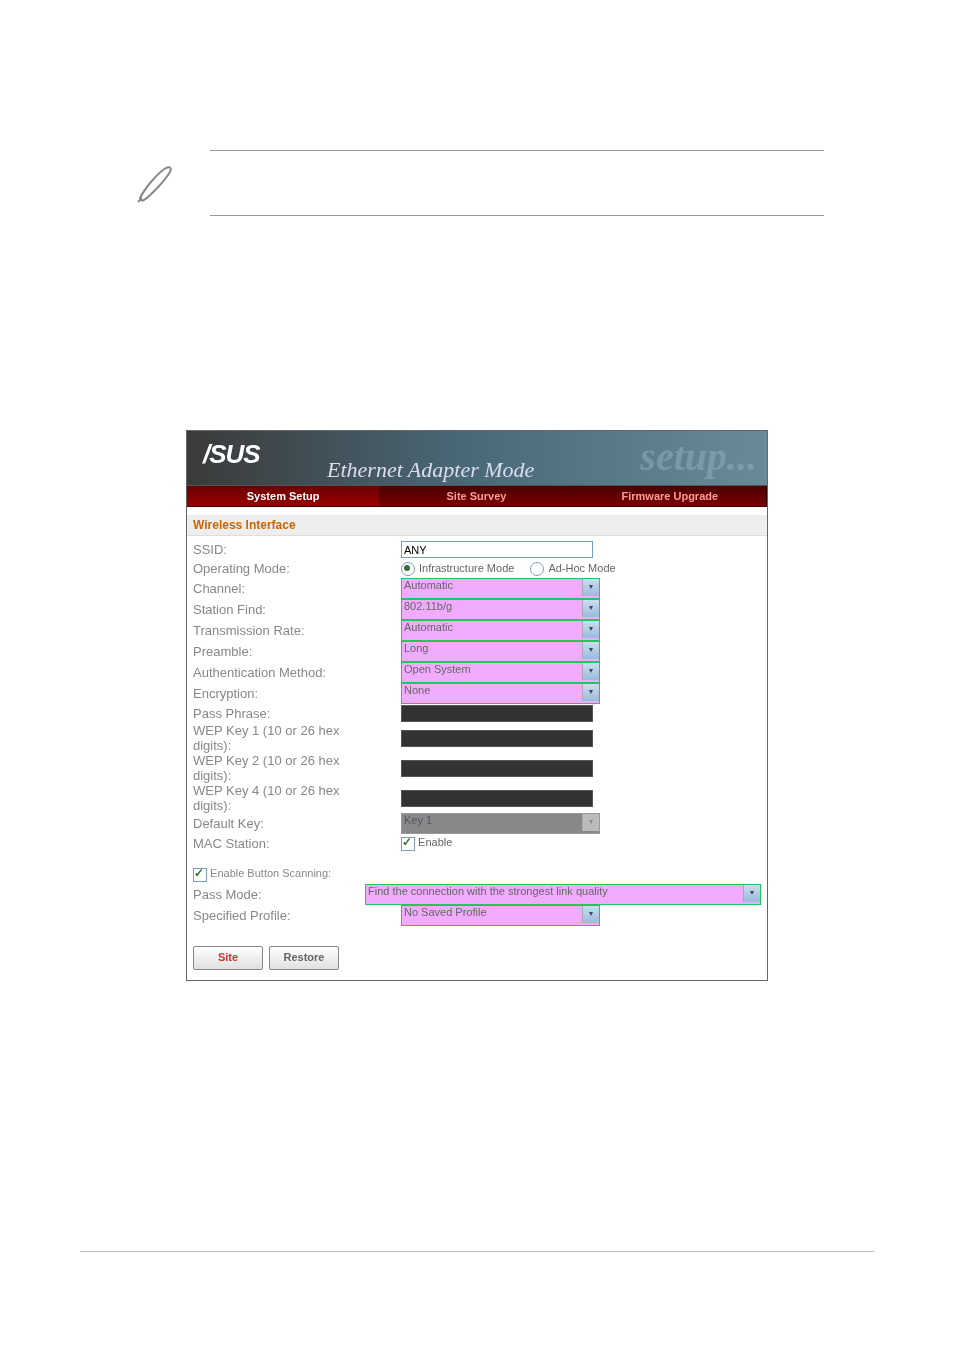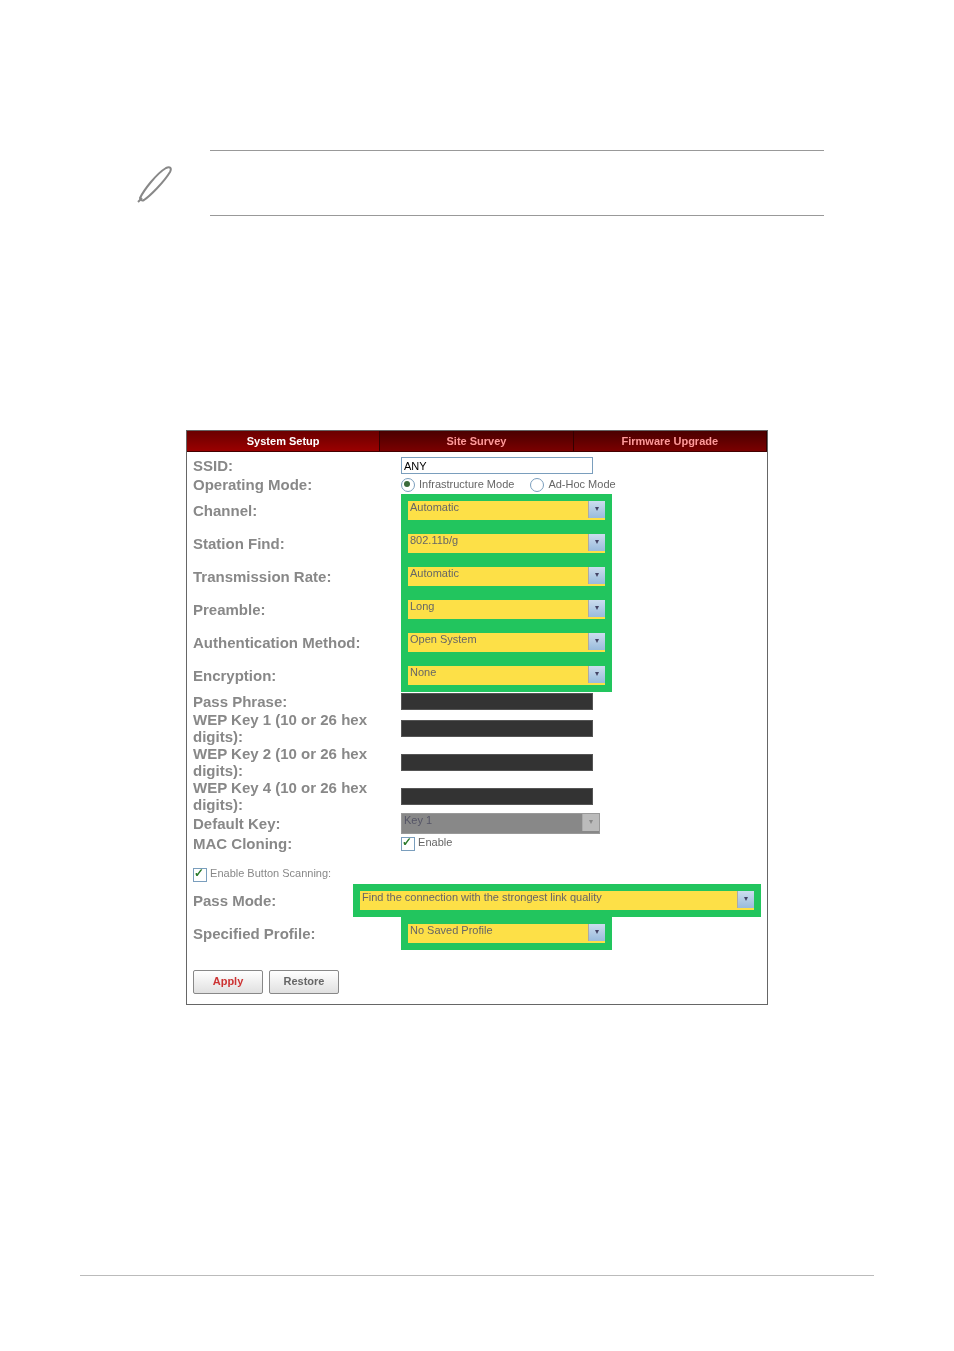--- a/index.html
+++ b/index.html
@@ -121,23 +121,22 @@
   }
   .form-row {
     display: flex;
     align-items: center;
     min-height: 19px;
     margin: 0;
   }
   .form-label {
     width: 188px;
     color: #888;
-    font-size: 15px;
+    font-size: 13px;
     padding-left: 0;
-    font-weight: bold;
   }
   .form-control {
     flex: 1;
     margin-left: 20px;
   }
   .text-input {
     width: 186px;
     height: 15px;
     font-size: 11px;
     border: 1px solid #7a9ebd;
@@ -145,22 +144,22 @@
   }
   .text-input.dark {
     background: #333;
     color: #333;
     border: 1px solid #555;
   }
   .select {
     width: 193px;
     height: 19px;
     font-size: 11px;
-    border: 7px solid #22c55e;
-    background: #fde047;
+    border: 1px solid #22c55e;
+    background: #f0abfc;
     padding: 0 2px;
     position: relative;
   }
   .select.disabled {
     background: #888;
     color: #556;
     border: 1px solid #999;
   }
   .select.wide { width: 390px; }
   .select-arrow {
@@ -268,27 +267,33 @@
         <path d="M8 42 L12 38" stroke="#888" stroke-width="2"></path>
       </svg>
     </div>
     <div class="note-lines">
       <hr class="hr">
       <hr class="hr hr2">
     </div>
   </div>
 
   <div class="screenshot">
+    <div class="ss-header">
+      <div class="logo">/SUS</div>
+      <div class="mode-title">Ethernet Adapter Mode</div>
+      <div class="setup-text">setup...</div>
+    </div>
 
     <div class="tab-bar">
       <div class="tab active">System Setup</div>
       <div class="tab">Site Survey</div>
       <div class="tab">Firmware Upgrade</div>
     </div>
 
+    <div class="section-title first">Wireless Interface</div>
 
     <div class="form-area">
       <div class="form-row">
         <div class="form-label">SSID:</div>
         <div class="form-control">
           <input class="text-input" value="ANY" style="">
         </div>
       </div>
 
       <div class="form-row">
@@ -386,21 +391,21 @@
         <div class="form-label">Default Key:</div>
         <div class="form-control">
           <div class="select disabled">
             <span>Key 1</span>
             <span class="select-arrow">▾</span>
           </div>
         </div>
       </div>
 
       <div class="form-row">
-        <div class="form-label">MAC Cloning:</div>
+        <div class="form-label">MAC Station:</div>
         <div class="form-control">
           <span class="checkbox checked"></span>
           <span>Enable</span>
         </div>
       </div>
     </div>
 
 
     <div class="form-area" style="padding-top:2px;">
       <div class="form-row">
@@ -425,19 +430,19 @@
         <div class="form-control">
           <div class="select">
             <span>No Saved Profile</span>
             <span class="select-arrow">▾</span>
           </div>
         </div>
       </div>
     </div>
 
     <div class="button-row">
-      <div class="btn primary">Apply</div>
+      <div class="btn primary">Site</div>
       <div class="btn">Restore</div>
     </div>
   </div>
 
   <hr class="footer-hr">
 </div>
 
 </body></html>

